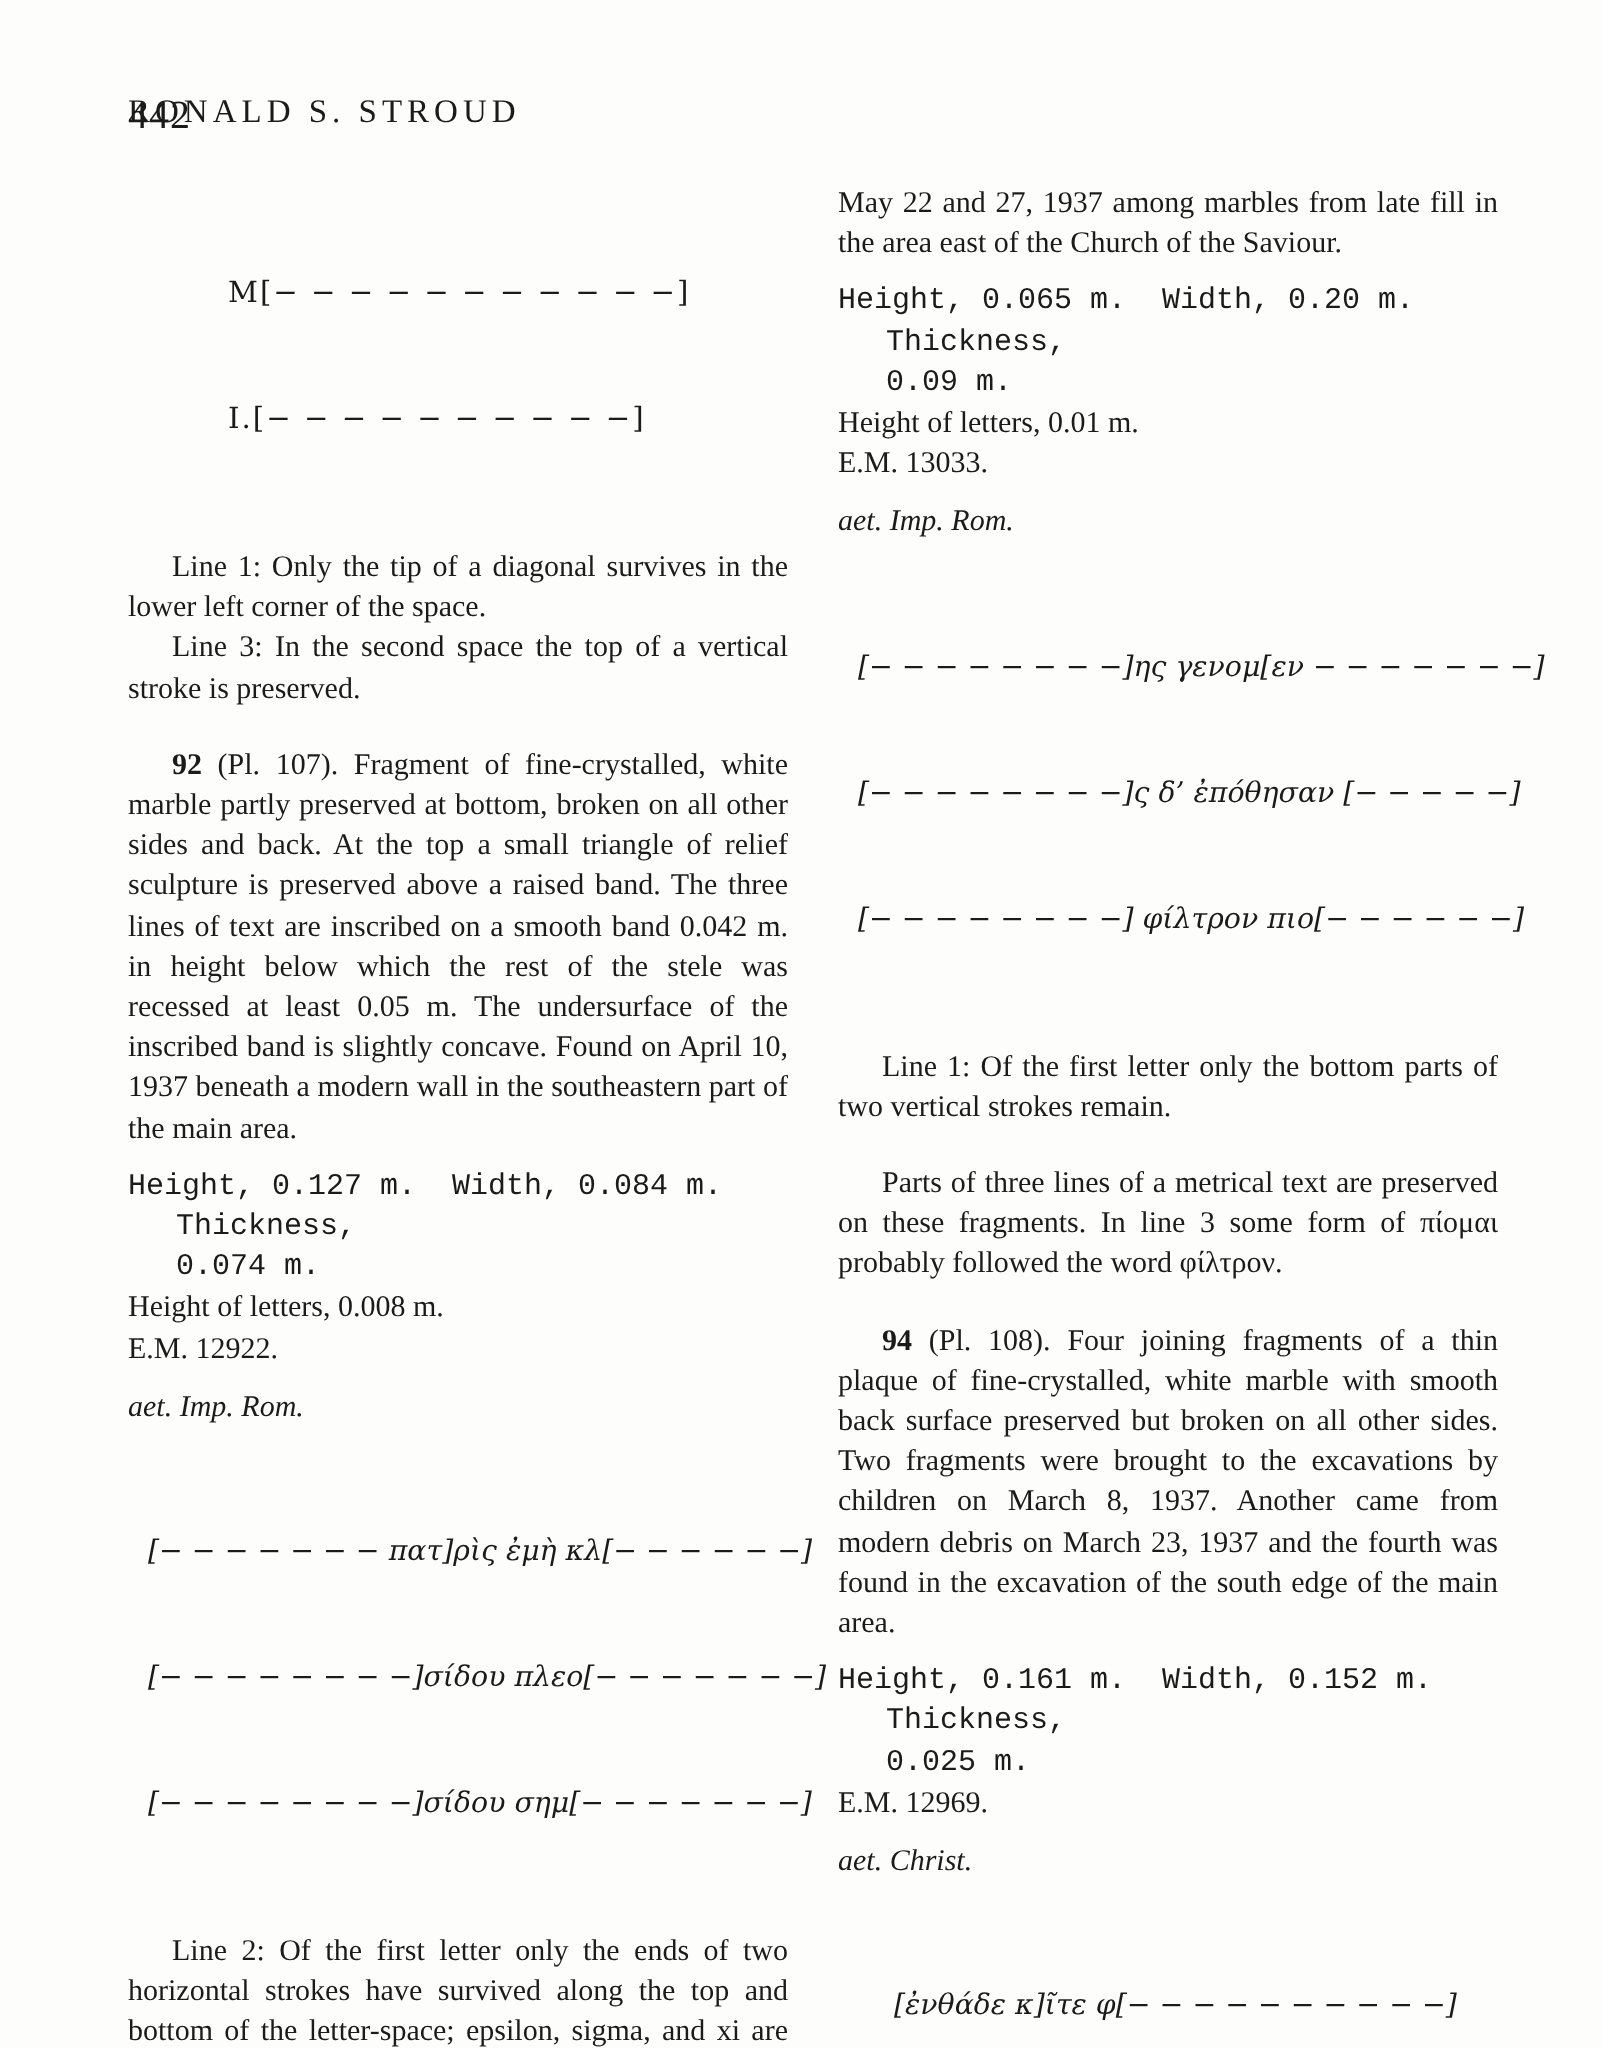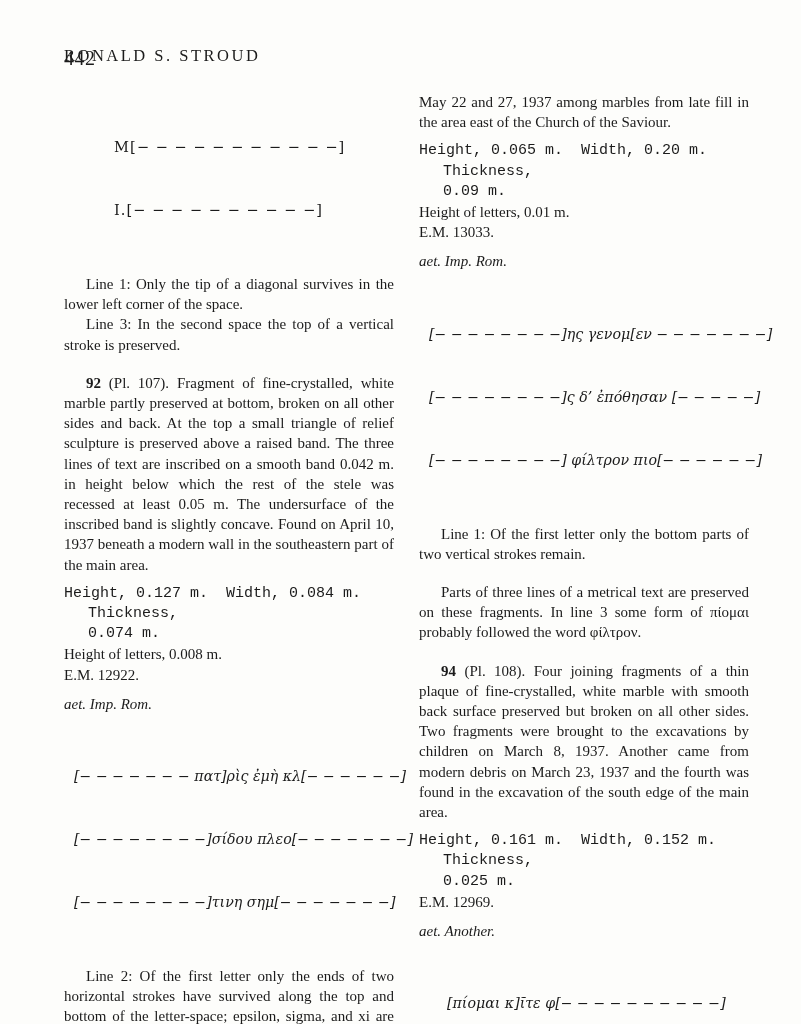--- a/index.html
+++ b/index.html
@@ -91,21 +91,21 @@
       <p class="dims">Height, 0.127 m.  Width, 0.084 m.  Thickness,
 0.074 m.</p>
       <p class="plain">Height of letters, 0.008 m.</p>
       <p class="plain">E.M. 12922.</p>
 
       <p class="aet">aet. Imp. Rom.</p>
 
       <div class="insc">
         <div>[− − − − − − − πατ]ρὶς ἐμὴ κλ[− − − − − −]</div>
         <div>[− − − − − − − −]σίδου πλεο[− − − − − − −]</div>
-        <div>[− − − − − − − −]τινη σημ[− − − − − − −]</div>
+        <div>[− − − − − − − −]σίδου σημ[− − − − − − −]</div>
       </div>
 
       <p class="indent">Line 2:  Of the first letter only the ends of two horizontal strokes have survived along the top and bottom of the letter-space; epsilon, sigma, and xi are possible readings.</p>
 
     </div>
 
     <div class="col">
 
       <p>May 22 and 27, 1937 among marbles from late fill in the area east of the Church of the Saviour.</p>
 
@@ -124,24 +124,24 @@
 
       <p class="indent">Line 1:  Of the first letter only the bottom parts of two vertical strokes remain.</p>
       <p class="indent sp">Parts of three lines of a metrical text are preserved on these fragments.  In line 3 some form of πίομαι probably followed the word φίλτρον.</p>
 
       <p class="indent sp"><span class="num">94</span><span> (Pl. 108).  Four joining fragments of a thin plaque of fine-crystalled, white marble with smooth back surface preserved but broken on all other sides.  Two fragments were brought to the excavations by children on March 8, 1937.  Another came from modern debris on March 23, 1937 and the fourth was found in the excavation of the south edge of the main area.</span></p>
 
       <p class="dims">Height, 0.161 m.  Width, 0.152 m.  Thickness,
 0.025 m.</p>
       <p class="plain">E.M. 12969.</p>
 
-      <p class="aet">aet. Another.</p>
+      <p class="aet">aet. Christ.</p>
 
       <div class="insc insc-94">
-        <div>[πίομαι κ]ῖτε φ[− − − − − − − − − −]</div>
+        <div>[ἐνθάδε κ]ῖτε φ[− − − − − − − − − −]</div>
         <div>[− − − − −]τινη[. .]ο[− − − ]</div>
         
         
         
       </div>
 
     </div>
 
   </div>
 </div>

